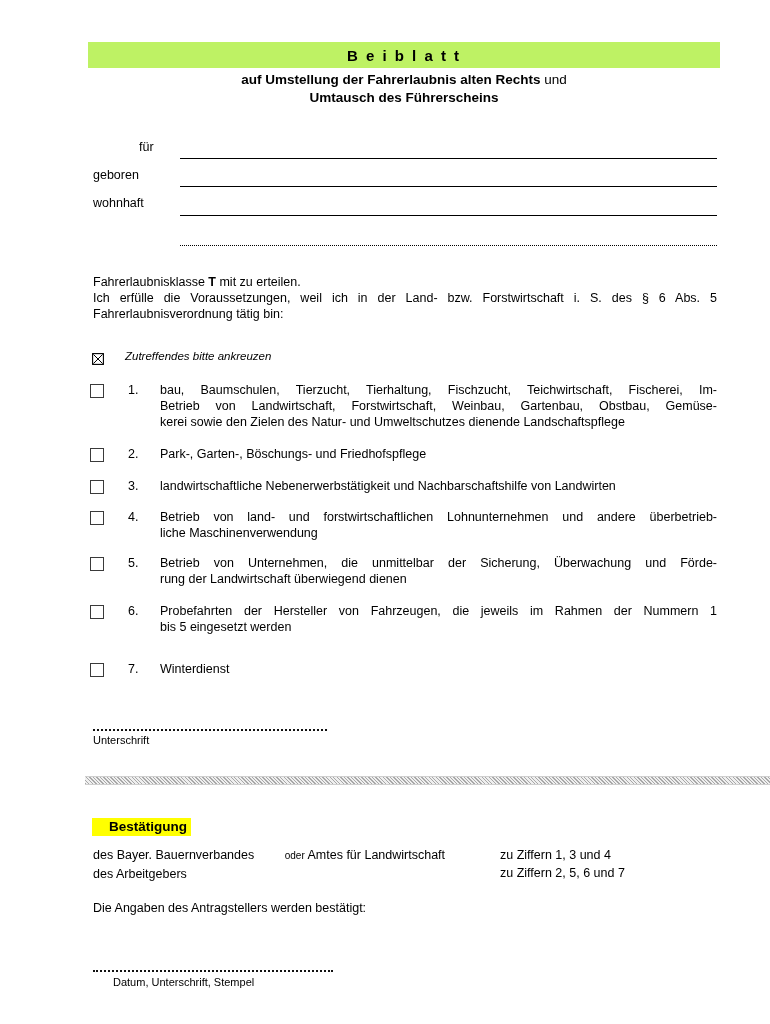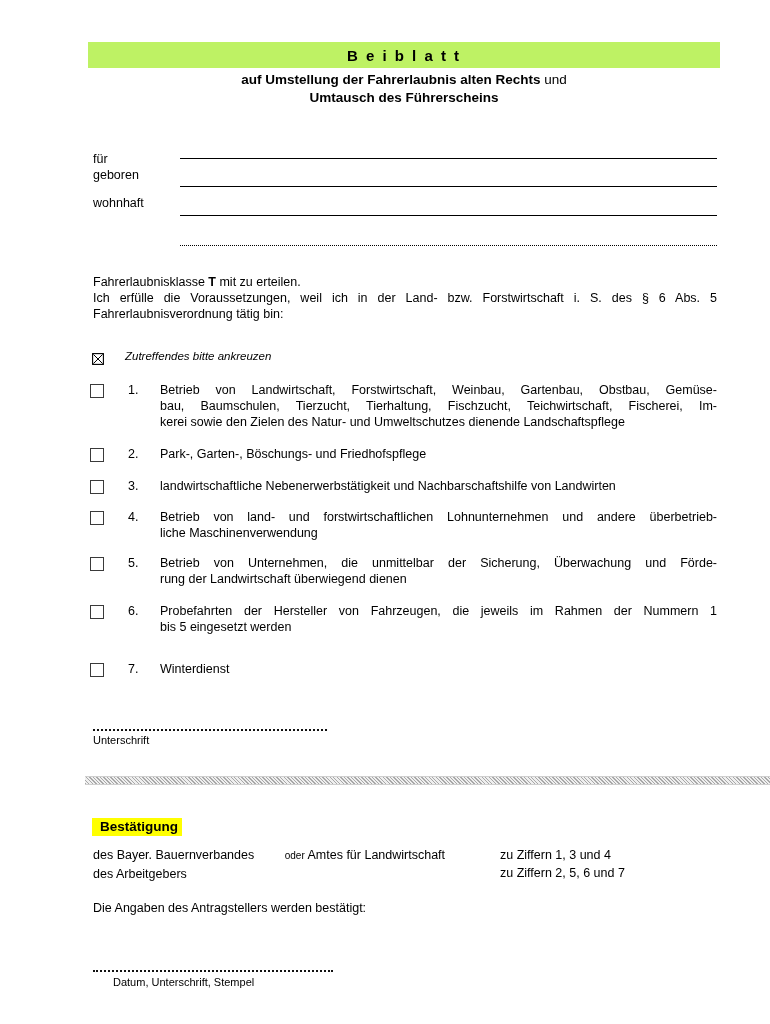--- a/index.html
+++ b/index.html
@@ -33,41 +33,41 @@
   .item .txt { position:absolute; left:160px; top:0; width:557px; font-size:12.5px; line-height:15.8px; }
 
   .dots { position:absolute; height:0; border-top:2px dotted #111; }
   .sig-label { position:absolute; left:93px; font-size:11px; }
 
   .divider { position:absolute; left:85px; top:776px; right:0; height:7px;
     background:repeating-linear-gradient(45deg,#a8a8a8 0,#a8a8a8 1px,#efefef 1px,#efefef 2.5px);
     border-top:1px solid #cfcfcf; border-bottom:1px solid #cfcfcf; }
 
   .conf-heading { position:absolute; left:92px; top:818px; font-size:13.5px; font-weight:bold;
-    background:#ffff00; padding:1px 4px 2px 8px; }
+    background:#ffff00; padding:1px 4px 2px 17px; }
   .conf-left  { position:absolute; left:93px; top:846px; font-size:12.5px; line-height:18px; }
   .conf-right { position:absolute; left:500px; top:846px; font-size:12.5px; line-height:18px; }
   .small-oder { font-size:10px;padding-left:27px; }
   .statement  { position:absolute; left:93px; top:901px; font-size:12.5px; }
 </style>
 </head>
 <body>
 
 <div class="page">
 
   <div class="header-bar" style="background: #bef264;">
     <span>B e i b l a t t</span>
   </div>
 
   <div class="subtitle">
     <div><span class="b">auf Umstellung der Fahrerlaubnis alten Rechts</span><span> und</span></div>
     <div class="b">Umtausch des Führerscheins</div>
   </div>
 
-  <div class="field-label" style="top:152px;">für</div>
+  <div class="field-label" style="top:140px;margin-left:46px;">für</div>
   <div class="field-line" style="top:158px;"></div>
   <div class="field-label" style="top:168px;">geboren</div>
   <div class="field-line" style="top:186px;"></div>
   <div class="field-label" style="top:196px;">wohnhaft</div>
   <div class="field-line" style="top:215px;"></div>
   <div class="field-line dotted" style="top:245px;"></div>
 
   <div class="intro">
     <div><span>Fahrerlaubnisklasse </span><b>T</b><span> mit zu erteilen.</span></div>
     <div class="just">Ich erfülle die Voraussetzungen, weil ich in der Land- bzw. Forstwirtschaft i. S. des § 6 Abs. 5</div>
@@ -81,22 +81,22 @@
       <line x1="10.6" y1="1.4" x2="1.4" y2="10.6" stroke="#000" stroke-width="1"></line>
     </svg>
   </div>
   <div class="note-text">Zutreffendes bitte ankreuzen</div>
 
   <div id="items">
       <div class="item" style="top: 383px;">
         <div class="cb"></div>
         <div class="num">1.</div>
         <div class="txt">
+          <div class="just">bau, Baumschulen, Tierzucht, Tierhaltung, Fischzucht, Teichwirtschaft, Fischerei, Im-</div>
           <div class="just">Betrieb von Landwirtschaft, Forstwirtschaft, Weinbau, Gartenbau, Obstbau, Gemüse-</div>
-          <div class="just">bau, Baumschulen, Tierzucht, Tierhaltung, Fischzucht, Teichwirtschaft, Fischerei, Im-</div>
           <div>kerei sowie den Zielen des Natur- und Umweltschutzes dienende Landschaftspflege</div>
         </div>
       </div>
       <div class="item" style="top: 447px;">
         <div class="cb"></div>
         <div class="num">2.</div>
         <div class="txt">
           <div>Park-, Garten-, Böschungs- und Friedhofspflege</div>
         </div>
       </div>

